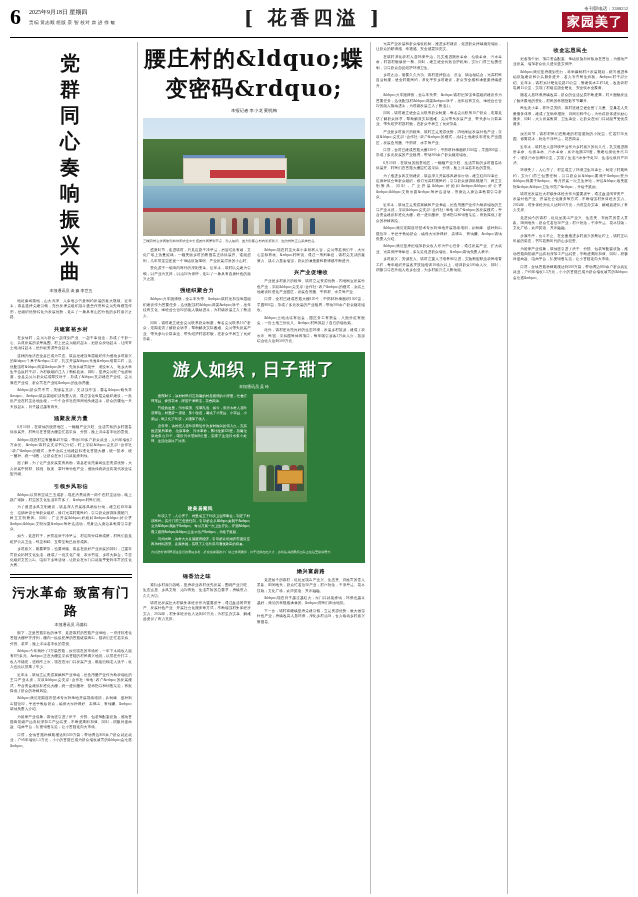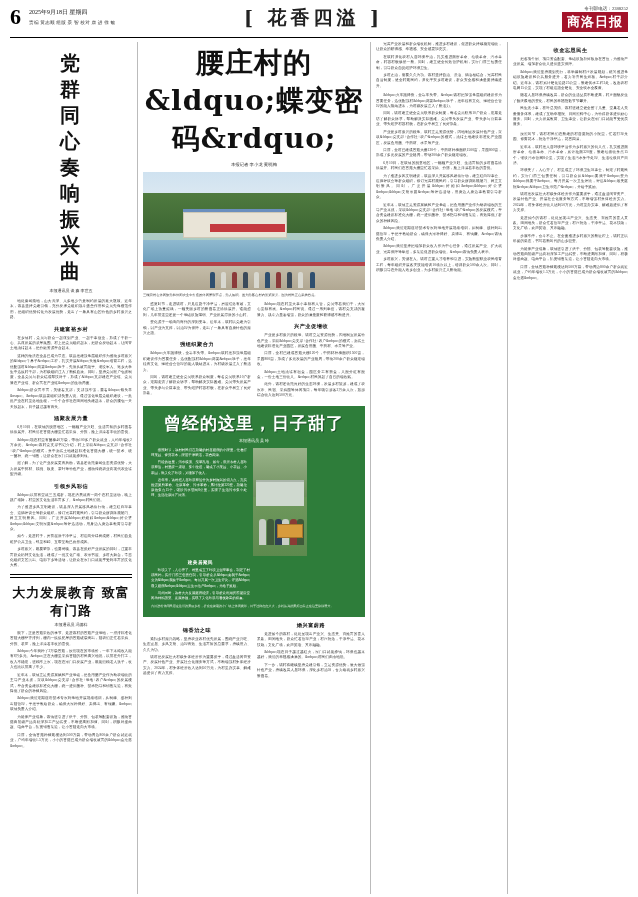--- a/index.html
+++ b/index.html
@@ -77,21 +77,21 @@
     font-size:4px;text-align:center;color:#333;margin:3px 0 5px 0;
     line-height:6px;
   }
   .sub-h{
     font-size:5.2px;font-weight:bold;text-align:center;
     margin:5px 0 3px 0;letter-spacing:0.5px;color:#111;
   }
   .dbl-rule{border-top:1px solid #000;border-bottom:1px solid #000;height:2px;margin:5px 0;}
 
   .headline-main{
-    font-size:28px;font-weight:bold;text-align:center;
+    font-size:22px;font-weight:bold;text-align:center;
     letter-spacing:1px;margin:2px 0 4px 0;
     font-family:"DejaVu Serif", serif;
   }
   .headline-sub{
     font-size:4.4px;text-align:center;color:#333;margin-bottom:5px;
   }
   .photo{
     width:100%;height:118px;position:relative;overflow:hidden;
     background:linear-gradient(#bcd6e8,#9fc3a8);
     margin-bottom:3px;
@@ -152,21 +152,21 @@
 
   <div class="masthead">
     <div class="page-num">6</div>
     <div class="mast-date">
       <div>2025年9月18日 星期四</div>
       <div class="d2">责编 黄志顺  组版 景 智  校对 康 进  徐 敏</div>
     </div>
     <div class="mast-title">[ 花香四溢 ]</div>
     <div class="mast-right">
       <div class="mast-phone">专刊部电话：2388252</div>
-      <div class="logo">商洛日报</div>
+      <div class="logo">家园美了</div>
     </div>
   </div>
 
   <div class="body">
 
     <div class="col c1">
       <div class="vtitle">
         <span>党</span>
         <span>群</span>
         <span>同</span>
@@ -199,21 +199,21 @@
       <div class="sub-h">引领乡风彩信</div>
       <div class="tiny">
         <p>&amp;ldquo;以前有空就三五成群，现在清晨就有一两个在村里运动，晚上跳广场舞，村里的文化生活丰富多了。&amp;rdquo;村民们说。</p>
         <p>为了推进乡风文明建设，该县深入开展移风易俗行动，建立红白理事会、道德评议会等群众组织，修订完善村规民约，引导群众摒弃陈规陋习、树立文明新风。同时，广泛开展&amp;ldquo;好媳妇&amp;rdquo;&amp;ldquo;好公婆&amp;rdquo;&amp;ldquo;文明家庭&amp;rdquo;等评选活动，用身边人身边事教育引导群众。</p>
         <p>如今，走进村子，房前屋后干净整洁、村道两旁绿树成荫，村民们自觉维护公共卫生，邻里和睦、互帮互助已蔚然成风。</p>
         <p>乡村振兴，既要塑形，也要铸魂。该县在抓好产业发展的同时，注重丰富群众精神文化生活，建成了一批文化广场、农家书屋、乡村大舞台，常态化组织文艺演出、电影下乡等活动，让群众在家门口就能享受到丰富的文化大餐。</p>
       </div>
 
       <div class="dbl-rule"></div>
 
-      <div class="sec-title">大力发展教育  致富有门路</div>
+      <div class="sec-title">污水革命  致富有门路</div>
       <div class="sec-by">本报通讯员  冯德祥</div>
       <div class="tiny">
         <p>眼下，正是香菇采收的季节。走进该村的香菇产业基地，一排排标准化香菇大棚整齐排列，棚内一簇簇肥厚的香菇破袋而出，菇农们正忙着采摘、分拣、装筐，脸上洋溢着丰收的喜悦。</p>
         <p>&amp;ldquo;今年我种了3万袋香菇，按照现在的市场价，一年下来纯收入能有8万多元。&amp;rdquo;正在大棚里采摘香菇的村民高兴地说，以前在外打工，收入不稳定，还顾不上家，现在在家门口发展产业，既能照顾老人孩子，收入也比以前高了不少。</p>
         <p>近年来，该镇立足资源禀赋和产业基础，把食用菌产业作为助农增收的主导产业来抓，采取&amp;ldquo;党支部+合作社+基地+农户&amp;rdquo;的发展模式，整合资金建设标准化大棚，统一提供菌种、技术指导和销售渠道，有效降低了群众的种植风险。</p>
         <p>&amp;ldquo;我们定期邀请技术专家到基地开展现场培训，从制棒、接种到出菇管理，手把手教给群众，确保大家种得好、卖得出、有钱赚。&amp;rdquo;该镇负责人介绍。</p>
         <p>为延伸产业链条，该镇还引进了烘干、分拣、包装等配套设施，推动香菇由初级产品向精深加工产品转变，不断提高附加值。同时，积极对接商超、电商平台，拓宽销售渠道，让小香菇走向大市场。</p>
         <p>目前，全镇香菇种植规模达到500万袋，带动周边800余户群众就近就业，户均年增收1.5万元，小小的香菇已成为群众增收致富的&amp;ldquo;金疙瘩&amp;rdquo;。</p>
       </div>
     </div>
@@ -260,21 +260,21 @@
         <div class="sub-h">兴产业促增收</div>
         <div class="tiny">
           <p>产业是乡村振兴的根基。该村立足资源优势，因地制宜发展特色产业，采取&amp;ldquo;党支部+合作社+农户&amp;rdquo;的模式，流转土地建设标准化产业园区，发展食用菌、中药材、水果等产业。</p>
           <p>目前，全村已建成香菇大棚120个，中药材种植面积1500亩，果园800亩，形成了多元发展的产业格局，带动200余户群众稳定增收。</p>
           <p>&amp;ldquo;土地流转有租金，园区务工有薪金，入股分红有股金，一份土地三份收入。&amp;rdquo;村民算起了自己的增收账。</p>
           <p>此外，该村还依托良好的生态环境，发展乡村旅游，建成了农家乐、民宿、采摘园等休闲项目，每年吸引游客3万余人次，旅游综合收入达到500万元。</p>
         </div>
       </div>
 
       <div class="banner">
-        <div class="banner-title">曾经的这里，日子甜了</div>
+        <div class="banner-title">游人如织，日子甜了</div>
         <div class="banner-by">本报通讯员  吴  玲</div>
         <div class="banner-body">
           <div class="banner-text">
             <p>按照时节，该村村民们在新建的村居庭院的小院里，忙着打理菜园、修剪花木，院落干净整洁，花香四溢。</p>
             <p>曾经的这里，污水横流、柴草乱堆。如今，依托农村人居环境整治，村里统一规划、集中改造，建成了小菜园、小花园、小果园，既美化了环境，又增加了收入。</p>
             <p>近年来，该村把人居环境整治作为乡村振兴的切入点，扎实推进厕所革命、垃圾革命、污水革命，累计改厕320座，新建垃圾收集点15个，铺设污水管网8公里，实现了生活污水集中处理、生活垃圾日产日清。</p>
           </div>
           <div style="width:52%">
             <div class="banner-photo">
               <div class="hill"></div>

